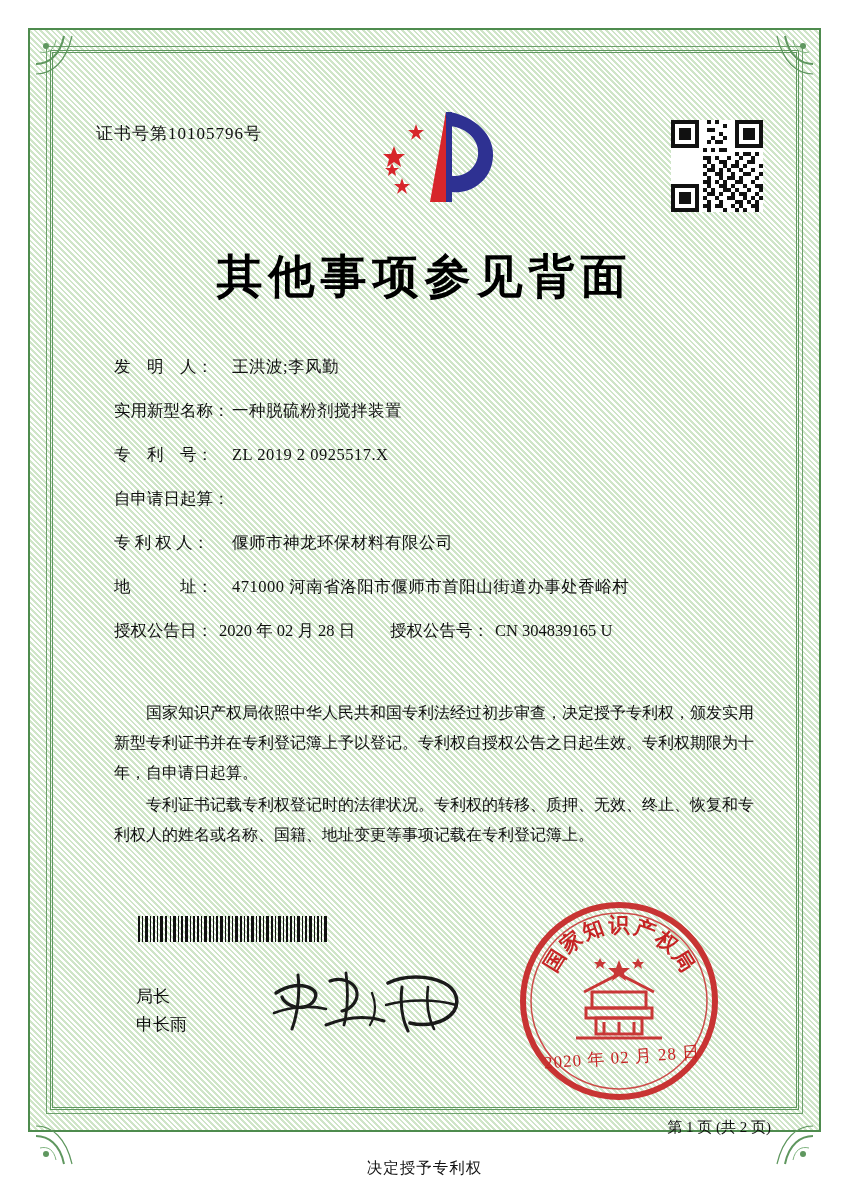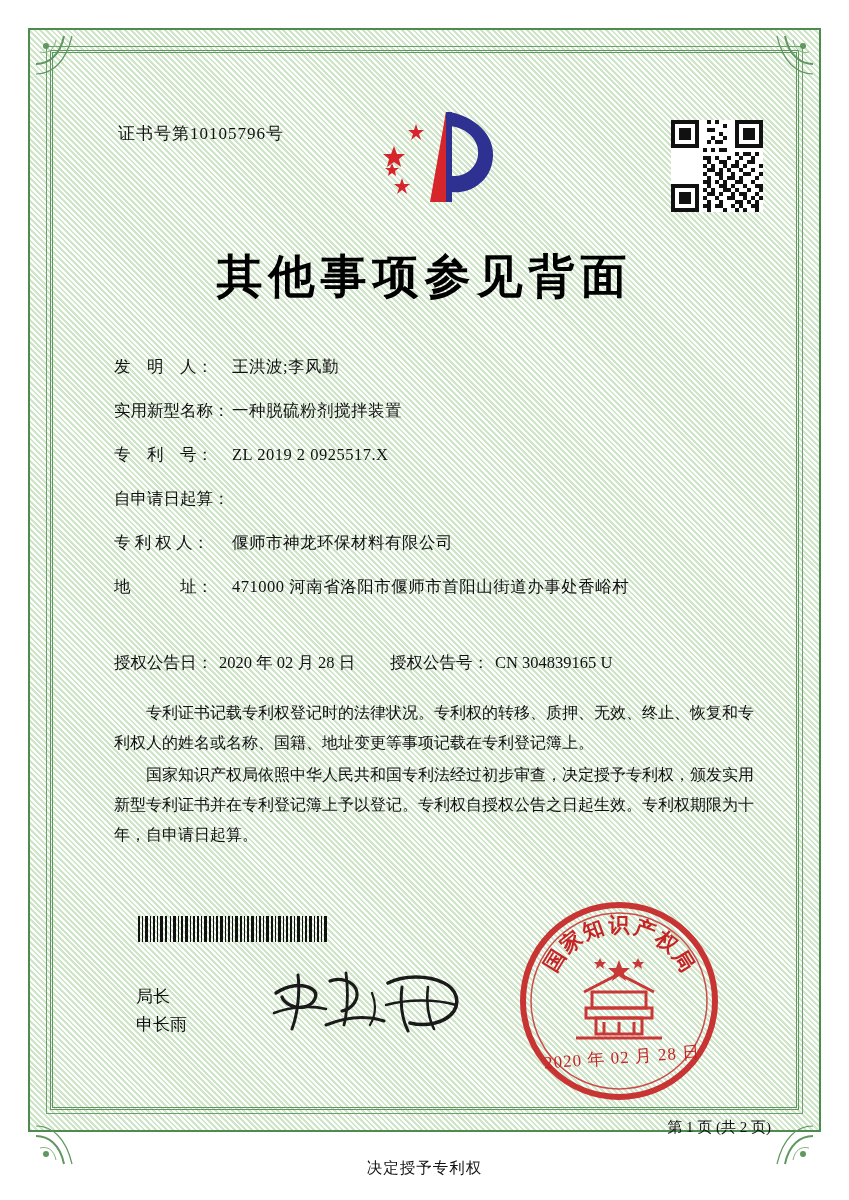--- a/index.html
+++ b/index.html
@@ -81,21 +81,21 @@
   
   .content {
     position: absolute;
     left: 78px;
     top: 78px;
     width: 693px;
     height: 1000px;
   }
   .cert-number {
     position: absolute;
-    left: 40px;
+    left: 18px;
     top: 44px;
     font-size: 17px;
     letter-spacing: 1px;
     color: #111;
     font-family: "Liberation Serif", "DejaVu Serif", serif;
   }
   
   .logo {
     position: absolute;
     left: 290px;
@@ -141,21 +141,21 @@
     width: 118px;
     flex: 0 0 118px;
     letter-spacing: 0px;
     white-space: nowrap;
   }
   .field-value {
     flex: 1 1 auto;
     letter-spacing: 0.5px;
   }
   .field-row.dual { justify-content: flex-start; }
-  .dual-left { display:flex; align-items: center; width: 276px; margin-top: 32px; }
+  .dual-left { display:flex; align-items: center; width: 276px; }
   .dual-right { display:flex; align-items: baseline; }
   .dual-label { white-space: nowrap; }
   .dual-value { margin-left: 6px; }
 
   
   .paragraphs {
     position: absolute;
     left: 36px;
     top: 620px;
     width: 640px;
@@ -442,22 +442,22 @@
         </span>
         <span class="dual-right">
           <span class="dual-label">授权公告号：</span>
           <span class="dual-value">CN 304839165 U</span>
         </span>
       </div>
 
     </div>
 
     <div class="paragraphs">
+      <p>国家知识产权局依照中华人民共和国专利法经过初步审查，决定授予专利权，颁发实用新型专利证书并在专利登记簿上予以登记。专利权自授权公告之日起生效。专利权期限为十年，自申请日起算。</p>
       <p>专利证书记载专利权登记时的法律状况。专利权的转移、质押、无效、终止、恢复和专利权人的姓名或名称、国籍、地址变更等事项记载在专利登记簿上。</p>
-      <p>国家知识产权局依照中华人民共和国专利法经过初步审查，决定授予专利权，颁发实用新型专利证书并在专利登记簿上予以登记。专利权自授权公告之日起生效。专利权期限为十年，自申请日起算。</p>
     </div>
 
     <div class="barcode">
       <svg width="190" height="26" viewBox="0 0 190 26" shape-rendering="crispEdges">
         <g fill="#111111">
           <rect x="0" y="0" width="2" height="26"></rect>
             <rect x="4" y="0" width="1" height="26"></rect>
           <rect x="7" y="0" width="3" height="26"></rect>
             <rect x="12" y="0" width="1" height="26"></rect>
           <rect x="15" y="0" width="2" height="26"></rect>

